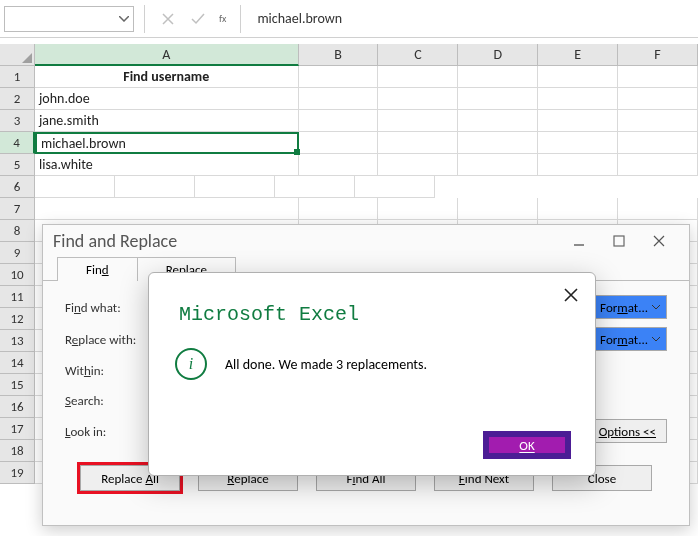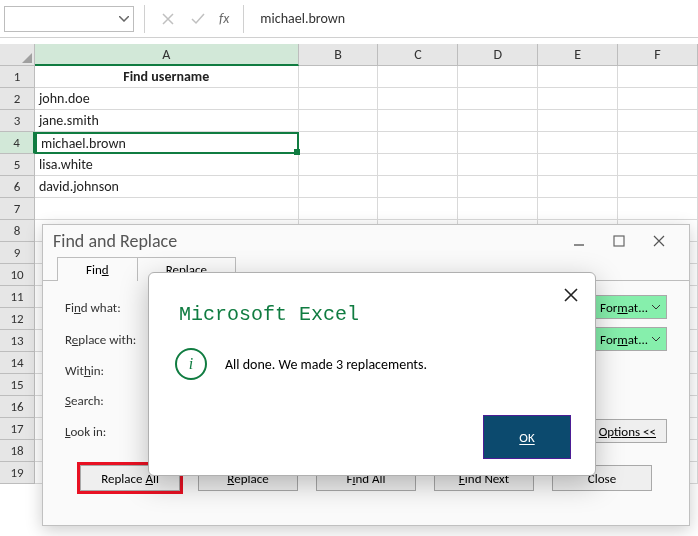--- a/index.html
+++ b/index.html
@@ -5,21 +5,21 @@
 * { box-sizing: border-box; margin: 0; padding: 0; font-family: "Segoe UI", Calibri, sans-serif; }
 body { background: #fff; width: 698px; height: 536px; overflow: hidden; position: relative; }
 
 
 .top-bar { display: flex; align-items: center; height: 38px; padding: 4px 0 4px 0; border-bottom: 1px solid #d0d0d0; gap: 4px; }
 .left-box { width: 130px; height: 26px; border: 1px solid #bdbdbd; margin-left: 4px; display: flex; align-items: center; justify-content: flex-end; padding-right: 4px; }
 .dropdown-arrow svg { display: block; }
 .vsep { width: 1px; height: 28px; background: #d0d0d0; margin: 0 6px; }
 .icon-btn { width: 26px; height: 26px; display: flex; align-items: center; justify-content: center; color: #9a9a9a; }
 .icon-btn.disabled { color: #c0c0c0; }
-.fx-label { font-style: italic; font-size: 14px; color: #6a6a6a; margin: 8px 4px; }
+.fx-label { font-size: 10px; color: #6a6a6a; margin: 8px 4px; }
 .formula-input { flex: 1; height: 26px; border: none; font-size: 14px; padding: 2px 6px; outline: none; color: #333; }
 
 
 .grid { position: absolute; top: 44px; left: 0; right: 0; }
 .col-headers { display: flex; }
 .corner-cell { width: 35px; height: 22px; background: #e6e6e6; border-right: 1px solid #bdbdbd; border-bottom: 1px solid #bdbdbd; display: flex; align-items: end; justify-content: end; }
 .corner-cell::after { content: ""; border-style: solid; border-width: 0 0 10px 10px; border-color: transparent transparent #a0a0a0 transparent; margin: 2px; }
 .col-header { height: 22px; background: #e6e6e6; border-right: 1px solid #bdbdbd; border-bottom: 1px solid #bdbdbd; display: flex; align-items: center; justify-content: center; font-size: 14px; color: #333; }
 .col-A { width: 264px; } .col-other { width: 80px; }
 .col-header.selected { background: #d2e8d8; border-bottom: 2px solid #107c41; }
@@ -38,36 +38,36 @@
 .fd-title-text { flex: 1; }
 .fd-win-btn { width: 40px; height: 28px; display: flex; align-items: center; justify-content: center; color: #555; }
 .fd-tabs { display: flex; margin-left: 14px; }
 .fd-tab { padding: 4px 28px; border: 1px solid #bdbdbd; border-bottom: none; font-size: 13px; background: #fafafa; }
 .fd-tab:first-child { border-right: none; }
 .fd-tab-underline { border-bottom: 1px solid #bdbdbd; margin-top: -1px; }
 .fd-body { padding: 14px 22px 8px 22px; }
 .fd-row { display: flex; align-items: center; gap: 8px; margin-bottom: 8px; font-size: 13px; }
 .fd-label { width: 80px; color: #333; }
 .fd-field { height: 22px; border: 1px solid #a9a9a9; background: #fff; }
-.fd-format-btn { height: 24px; border: 1px solid #a9a9a9; background: #86efac; font-size: 13px; padding: 0 6px; display: flex; align-items: center; gap: 4px; margin-left: auto; }
+.fd-format-btn { height: 24px; border: 1px solid #a9a9a9; background: #3b82f6; font-size: 13px; padding: 0 6px; display: flex; align-items: center; gap: 4px; margin-left: auto; }
 .fd-dropdown { height: 22px; border: 1px solid #a9a9a9; background: #fff; font-size: 13px; padding: 0 4px; width: 80px; }
 .fd-options-btn { height: 24px; border: 1px solid #a9a9a9; background: #efefef; font-size: 13px; padding: 0 10px; margin-left: auto; text-decoration: underline; }
 .fd-buttons { display: flex; gap: 18px; padding: 6px 20px; justify-content: center; }
 .fd-btn { height: 26px; border: 1px solid #a9a9a9; background: #efefef; font-size: 13px; padding: 0 10px; min-width: 100px; cursor: pointer; }
 .fd-btn.highlight { outline: 3px solid #e81123; outline-offset: 0; }
 
 
 .msg-box { position: absolute; left: 148px; top: 272px; width: 448px; height: 204px; background: #fff; border: 1px solid #b0b0b0; border-radius: 6px; box-shadow: 0 8px 28px rgba(0,0,0,0.25); }
 .msg-close { position: absolute; right: 10px; top: 8px; width: 28px; height: 28px; display: flex; align-items: center; justify-content: center; cursor: pointer; font-size: 16px; }
 .msg-title { color: #107c41; font-size: 20px; padding: 30px 26px 0 30px; font-family: Liberation Mono, monospace; }
 .msg-content { display: flex; align-items: center; gap: 18px; padding: 22px 26px 0 26px; }
 .msg-icon { width: 32px; height: 32px; border: 2px solid #107c41; border-radius: 50%; display: flex; align-items: center; justify-content: center; color: #107c41; font-family: Georgia, serif; font-style: italic; font-size: 16px; }
 .msg-text { font-size: 14px; color: #000000; }
 .msg-buttons { position: absolute; right: 24px; bottom: 16px; }
-.msg-ok { background: #0c4a6e; color: #fff; border: 1px solid #4c1d95; height: 44px; width: 88px; font-size: 13px; cursor: pointer; text-decoration: underline; text-underline-offset: 2px; }
+.msg-ok { background: #a21caf; color: #fff; border: 6px solid #4c1d95; height: 28px; width: 88px; font-size: 13px; cursor: pointer; text-decoration: underline; text-underline-offset: 2px; }
 .caret-down { display: inline-block; }
 .caret-down svg { display: block; }
 u.accel { text-decoration: underline; }
 </style>
 </head>
 <body>
 
 <div class="top-bar">
   <div class="left-box">
     <span class="dropdown-arrow caret-down">
@@ -143,21 +143,20 @@
         <div class="row-header">5</div>
         <div class="cell col-A">lisa.white</div>
         <div class="cell col-other"></div>
         <div class="cell col-other"></div>
         <div class="cell col-other"></div>
         <div class="cell col-other"></div>
         <div class="cell col-other"></div>
       </div>
       <div class="row">
         <div class="row-header">6</div>
-        <div class="cell col-A">david.johnson</div>
         <div class="cell col-other"></div>
         <div class="cell col-other"></div>
         <div class="cell col-other"></div>
         <div class="cell col-other"></div>
         <div class="cell col-other"></div>
       </div>
       <div class="row">
         <div class="row-header">7</div>
         <div class="cell col-A"></div>
         <div class="cell col-other"></div>

